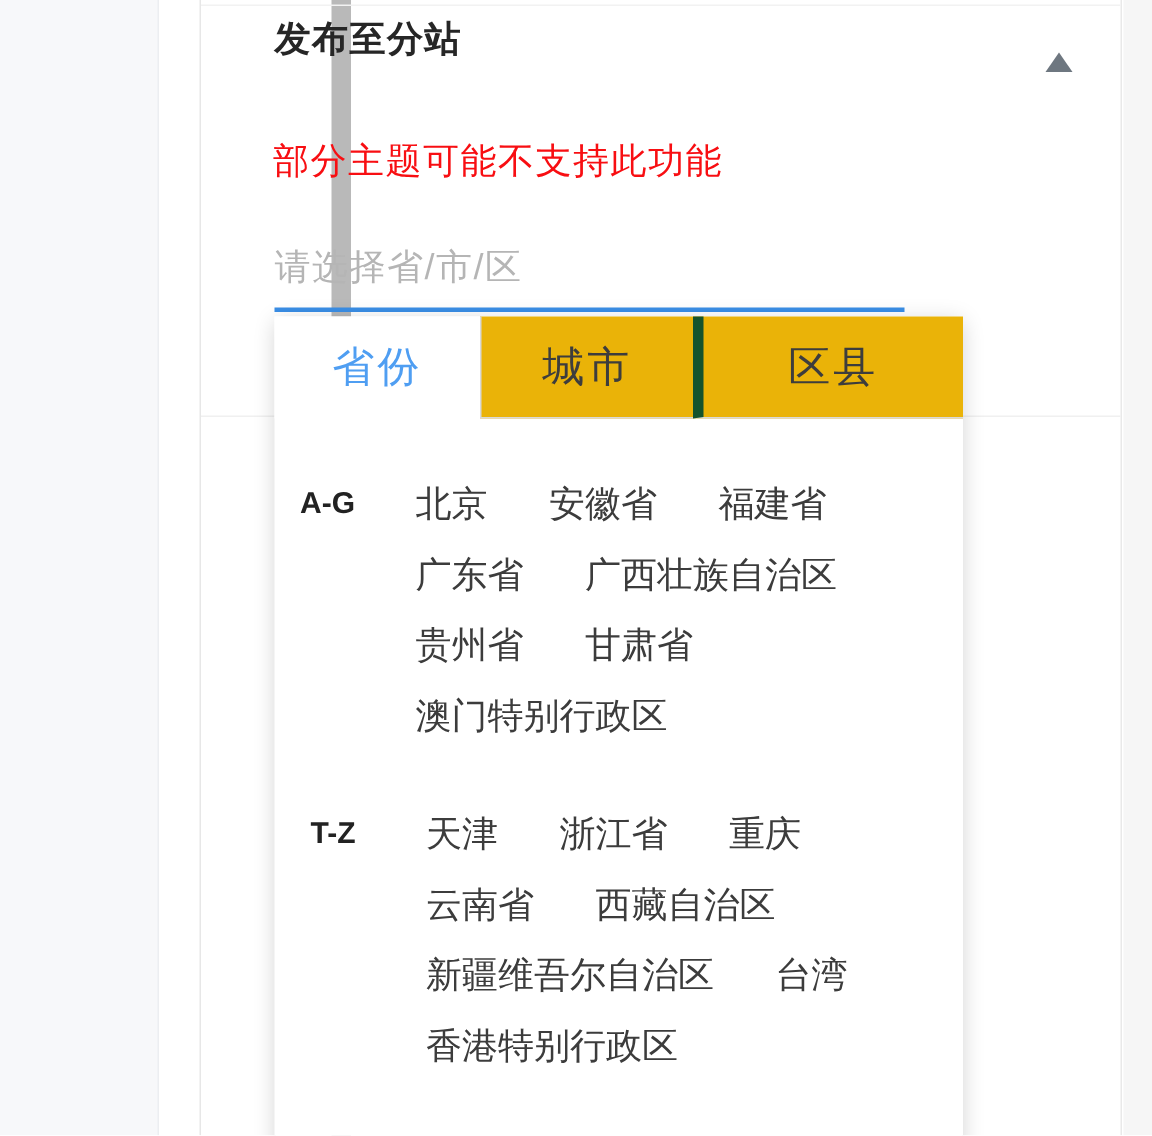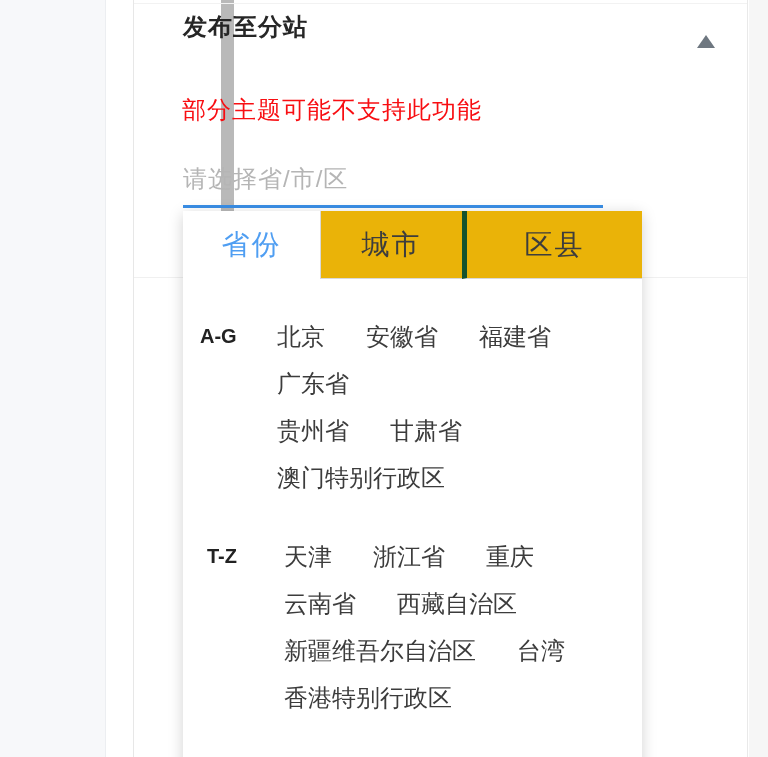--- a/index.html
+++ b/index.html
@@ -15,35 +15,35 @@
   
   .panel-border-left{position:absolute;left:133px;top:0;width:1px;height:100%;background:#e7e7e7;}
   .panel-border-right{position:absolute;left:747px;top:0;width:1px;height:100%;background:#e9e9e9;}
   .panel-top-line{position:absolute;left:134px;top:3px;width:613px;height:1px;background:#f2f2f2;}
   .section-divider{position:absolute;left:134px;top:277px;width:613px;height:1px;background:#f0f0f0;z-index:1;}
   
   .section-title{position:absolute;left:183px;top:12px;font-size:24px;line-height:30px;font-weight:bold;color:#262626;letter-spacing:1px;}
   .collapse-btn{position:absolute;left:692px;top:30px;width:28px;height:24px;cursor:pointer;}
   .triangle-up{position:absolute;left:5px;top:5px;width:0;height:0;border-left:9px solid transparent;border-right:9px solid transparent;border-bottom:13px solid #6e7780;}
   
-  .warning-text{position:absolute;left:182px;top:96px;font-size:24px;line-height:28px;color:#f80e12;letter-spacing:1px;}
+  .warning-text{position:absolute;left:182px;top:96px;font-size:24px;line-height:28px;color:#f80e12;letter-spacing:1px;font-family:Liberation Mono, monospace;}
   
   .region-input{position:absolute;left:183px;top:152px;width:420px;height:53px;border:none;outline:none;
     border-bottom:3px solid #3a8ee6;font-size:24px;color:#333;padding:0;background:transparent;
     font-family:"Liberation Sans","DejaVu Sans",sans-serif;letter-spacing:1px;}
   .region-input::placeholder{color:#b5b5b5;opacity:1;}
   
   .dropdown{position:absolute;left:183px;top:211px;width:459px;height:560px;background:#ffffff;z-index:5;
     box-shadow:0 3px 14px rgba(0,0,0,0.18);}
   .tabbar{display:flex;height:68px;justify-content:space-between;}
   .tab{box-sizing:border-box;display:flex;align-items:center;justify-content:center;
     font-size:28px;color:#3d3d3d;background:#eab308;border-bottom:1px solid #d9d9d9;cursor:pointer;letter-spacing:2px;}
   .tab:nth-child(1){width:137px;}
   .tab:nth-child(2){width:142px;border-left:1px solid #d9d9d9;}
-  .tab:nth-child(3){width:180px;border-left:5px solid #14532d;}
+  .tab:nth-child(3){width:180px;border-left:7px solid #14532d;}
   .tab.active{background:#ffffff;color:#4f9ef2;border-bottom:none;}
   .dropdown-body{padding-top:34px;}
   .group{display:flex;align-items:flex-start;padding-left:17px;}
   .group + .group{margin-top:32px;padding-left:24px;}
   .group-label{width:60px;margin-right:17px;font-size:20px;font-weight:bold;color:#222;line-height:47px;flex:0 0 auto;}
   .rows{flex:1;text-align:center;}
   .row{display:flex;column-gap:41px;line-height:47px;}
   .region-item{font-size:24px;color:#3c3c3c;cursor:pointer;white-space:nowrap;}
   
   .outer-scroll-track{position:absolute;left:749px;top:0;width:19px;height:100%;background:#f6f6f6;}
@@ -84,20 +84,21 @@
         <div class="group">
           <div class="group-label">A-G</div>
           <div class="rows">
             <div class="row">
               <span class="region-item">北京</span>
               <span class="region-item">安徽省</span>
               <span class="region-item">福建省</span>
             </div>
             <div class="row">
               <span class="region-item">广东省</span>
+              <span class="region-item">广西壮族自治区</span>
             </div>
             <div class="row">
               <span class="region-item">贵州省</span>
               <span class="region-item">甘肃省</span>
             </div>
             <div class="row">
               <span class="region-item">澳门特别行政区</span>
             </div>
           </div>
         </div>

